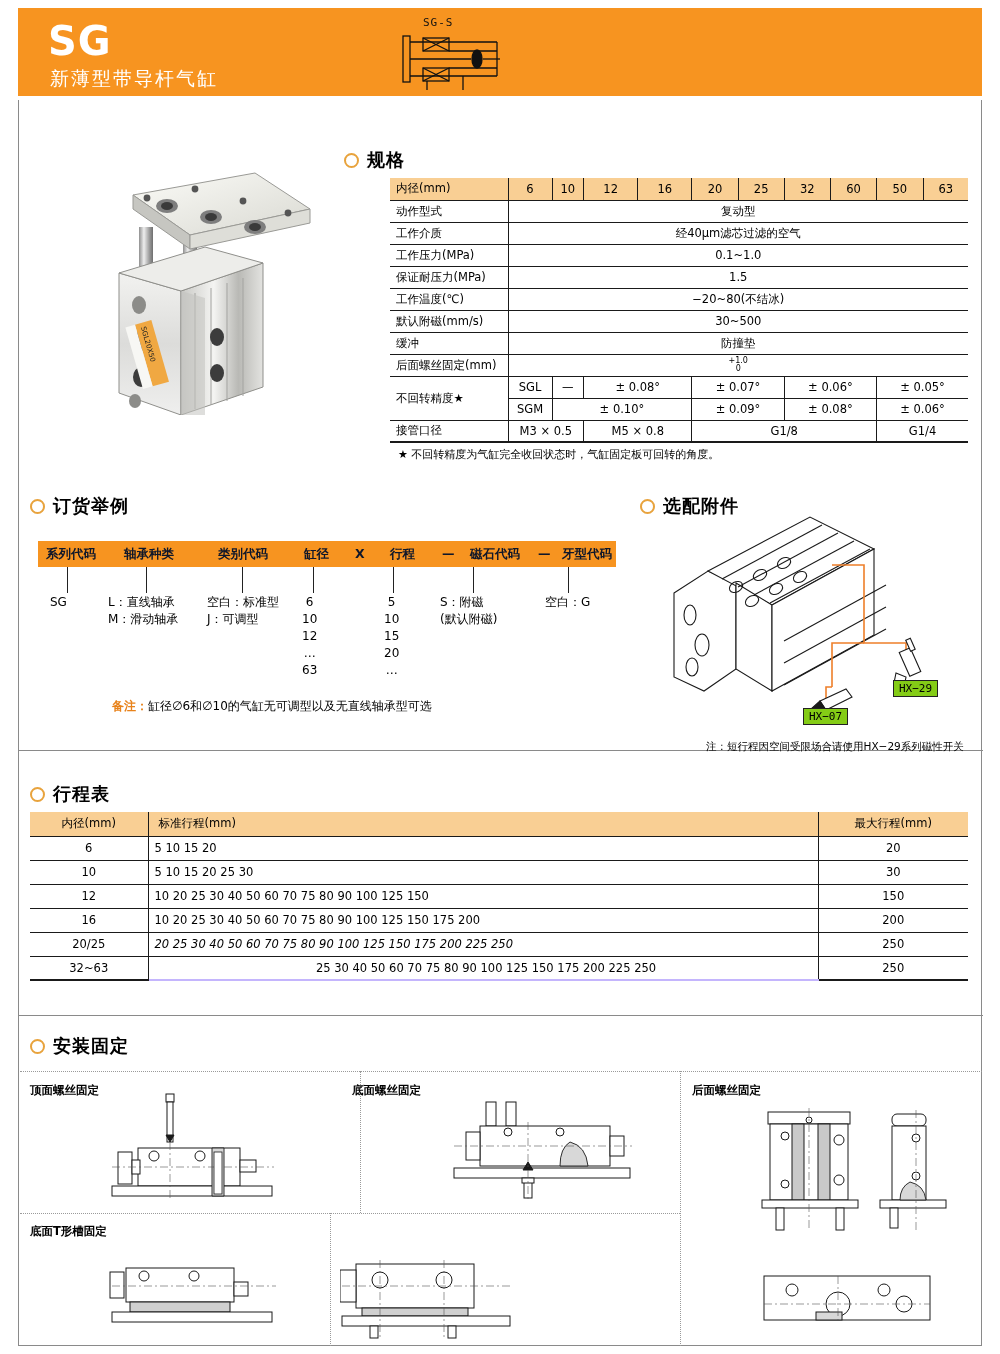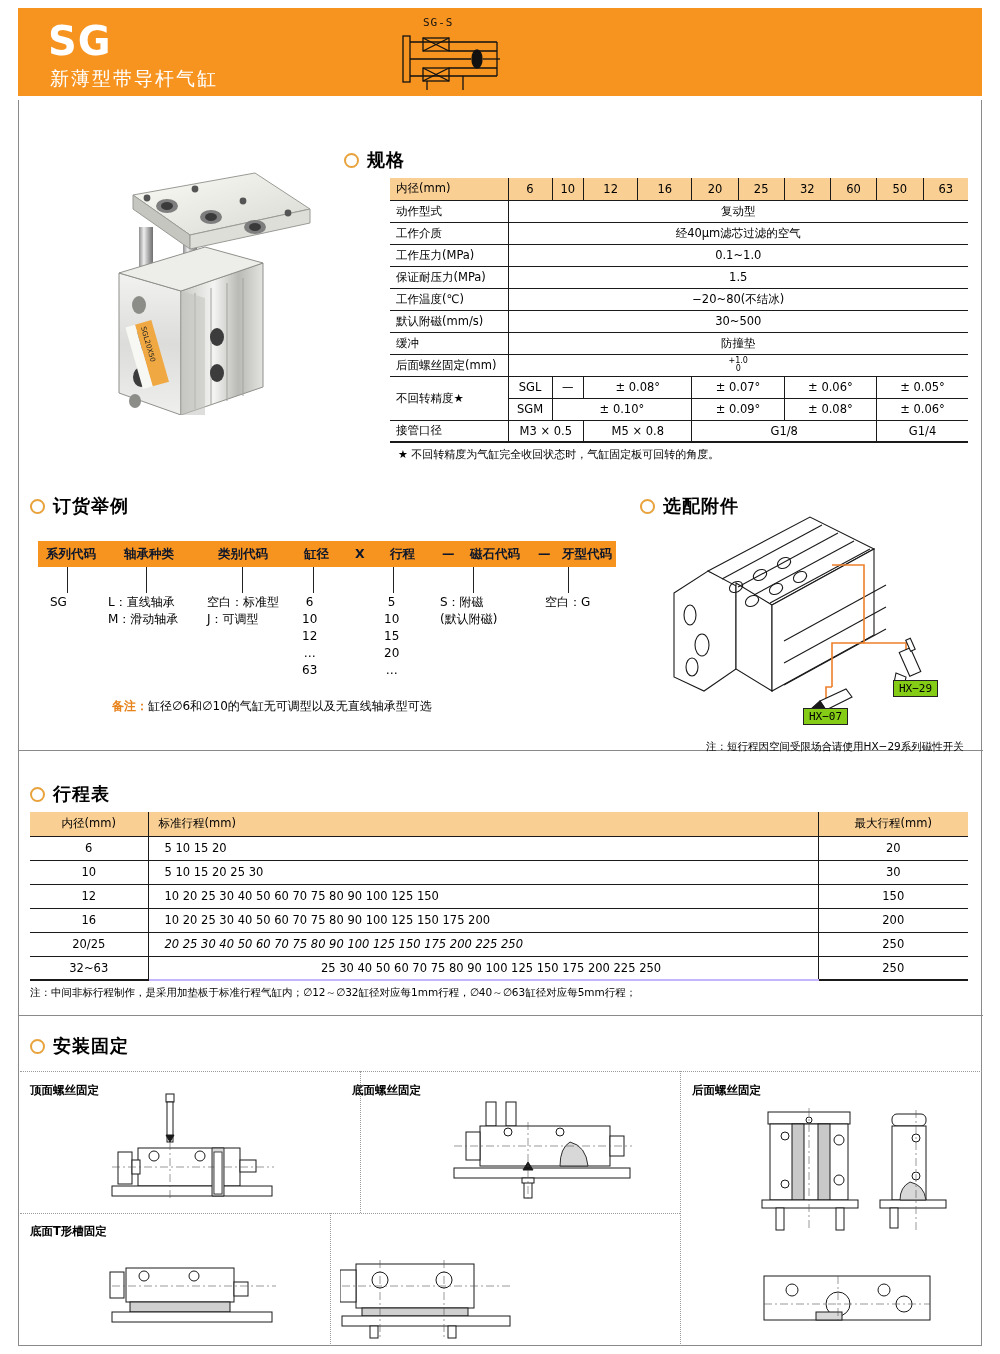--- a/index.html
+++ b/index.html
@@ -88,21 +88,21 @@
     font-size: 11px; padding: 1px 5px;
     font-family: "DejaVu Sans Mono", "Liberation Mono", monospace;
   }
 
   
   .strk { position: absolute; left: 30px; top: 812px; width: 938px;
           border-collapse: collapse; font-size: 11.5px; }
   .strk td { height: 24px; vertical-align: middle; }
   .strk .hdr td { background: #f9cf94; }
   .strk .c1 { width: 118px; text-align: center; }
-  .strk .c2 { padding-left: 16px; }
+  .strk .c2 { padding-left: 6px; }
   .strk .c3 { width: 150px; text-align: center; }
   .strk .hdr .c1 { text-align: center; }
   .strk .hdr .c2 { padding-left: 10px; }
   .strk .hdr .c3 { text-align: center; }
   .strk .bd td { border-bottom: 1px solid #1a1a1a; }
   .strk .vl { border-left: 1px solid #1a1a1a; }
   .strk-note { position: absolute; left: 30px; top: 984px; font-size: 10.5px; line-height: 16px; }
   .strk-note .ind { padding-left: 22px; display: block; }
 
   
@@ -468,21 +468,20 @@
       </tr>
       <tr style="border-bottom:2px solid #1a1a1a;">
         <td class="c1" style="border-bottom:2px solid #1a1a1a;">32~63</td>
         <td class="c2 vl" style="text-align:center;border-bottom:2px solid #c4b5fd;">25  30  40  50  60  70  75  80  90  100  125  150  175  200  225  250</td>
         <td class="c3 vl" style="border-bottom:2px solid #1a1a1a;">250</td>
       </tr>
     </tbody>
   </table>
 
   <div class="strk-note">
-    <span>注：中间非标行程制作，是采用加垫板于标准行程气缸内；∅12～∅32缸径对应每1mm行程，∅40～∅63缸径对应每5mm行程；</span>
   </div>
 
   <div class="sec-h" style="left:30px; top:1034px;">
     <span class="sec-ring"></span>
     <span class="sec-t">安装固定</span>
   </div>
 
   <div class="dash-h" style="left:20px;  top:1071px; width:962px;"></div>
   <div class="dash-h" style="left:20px;  top:1213px; width:660px;"></div>
   <div class="dash-v" style="left:360px; top:1071px; height:142px;"></div>

